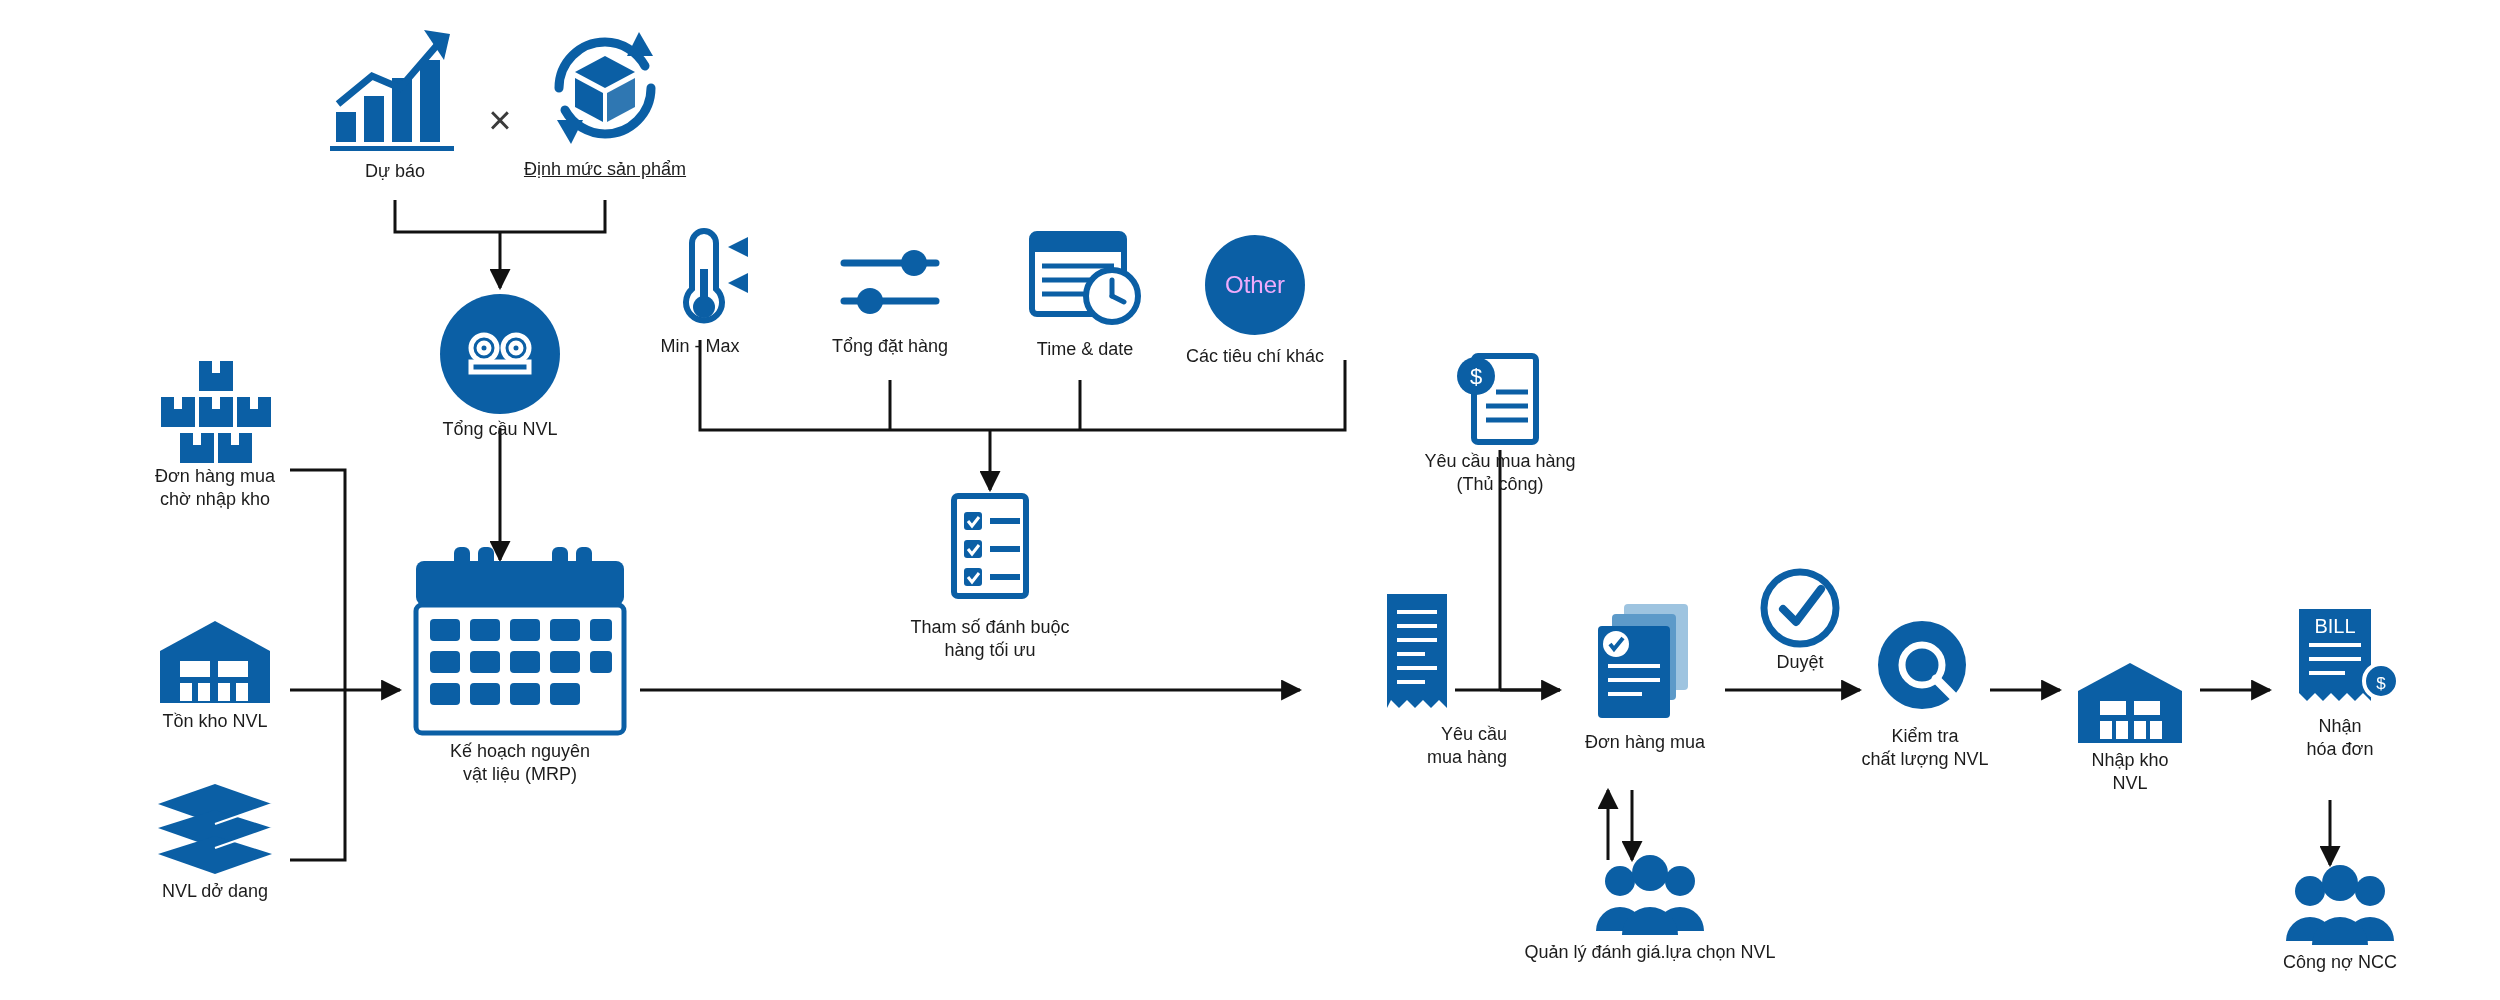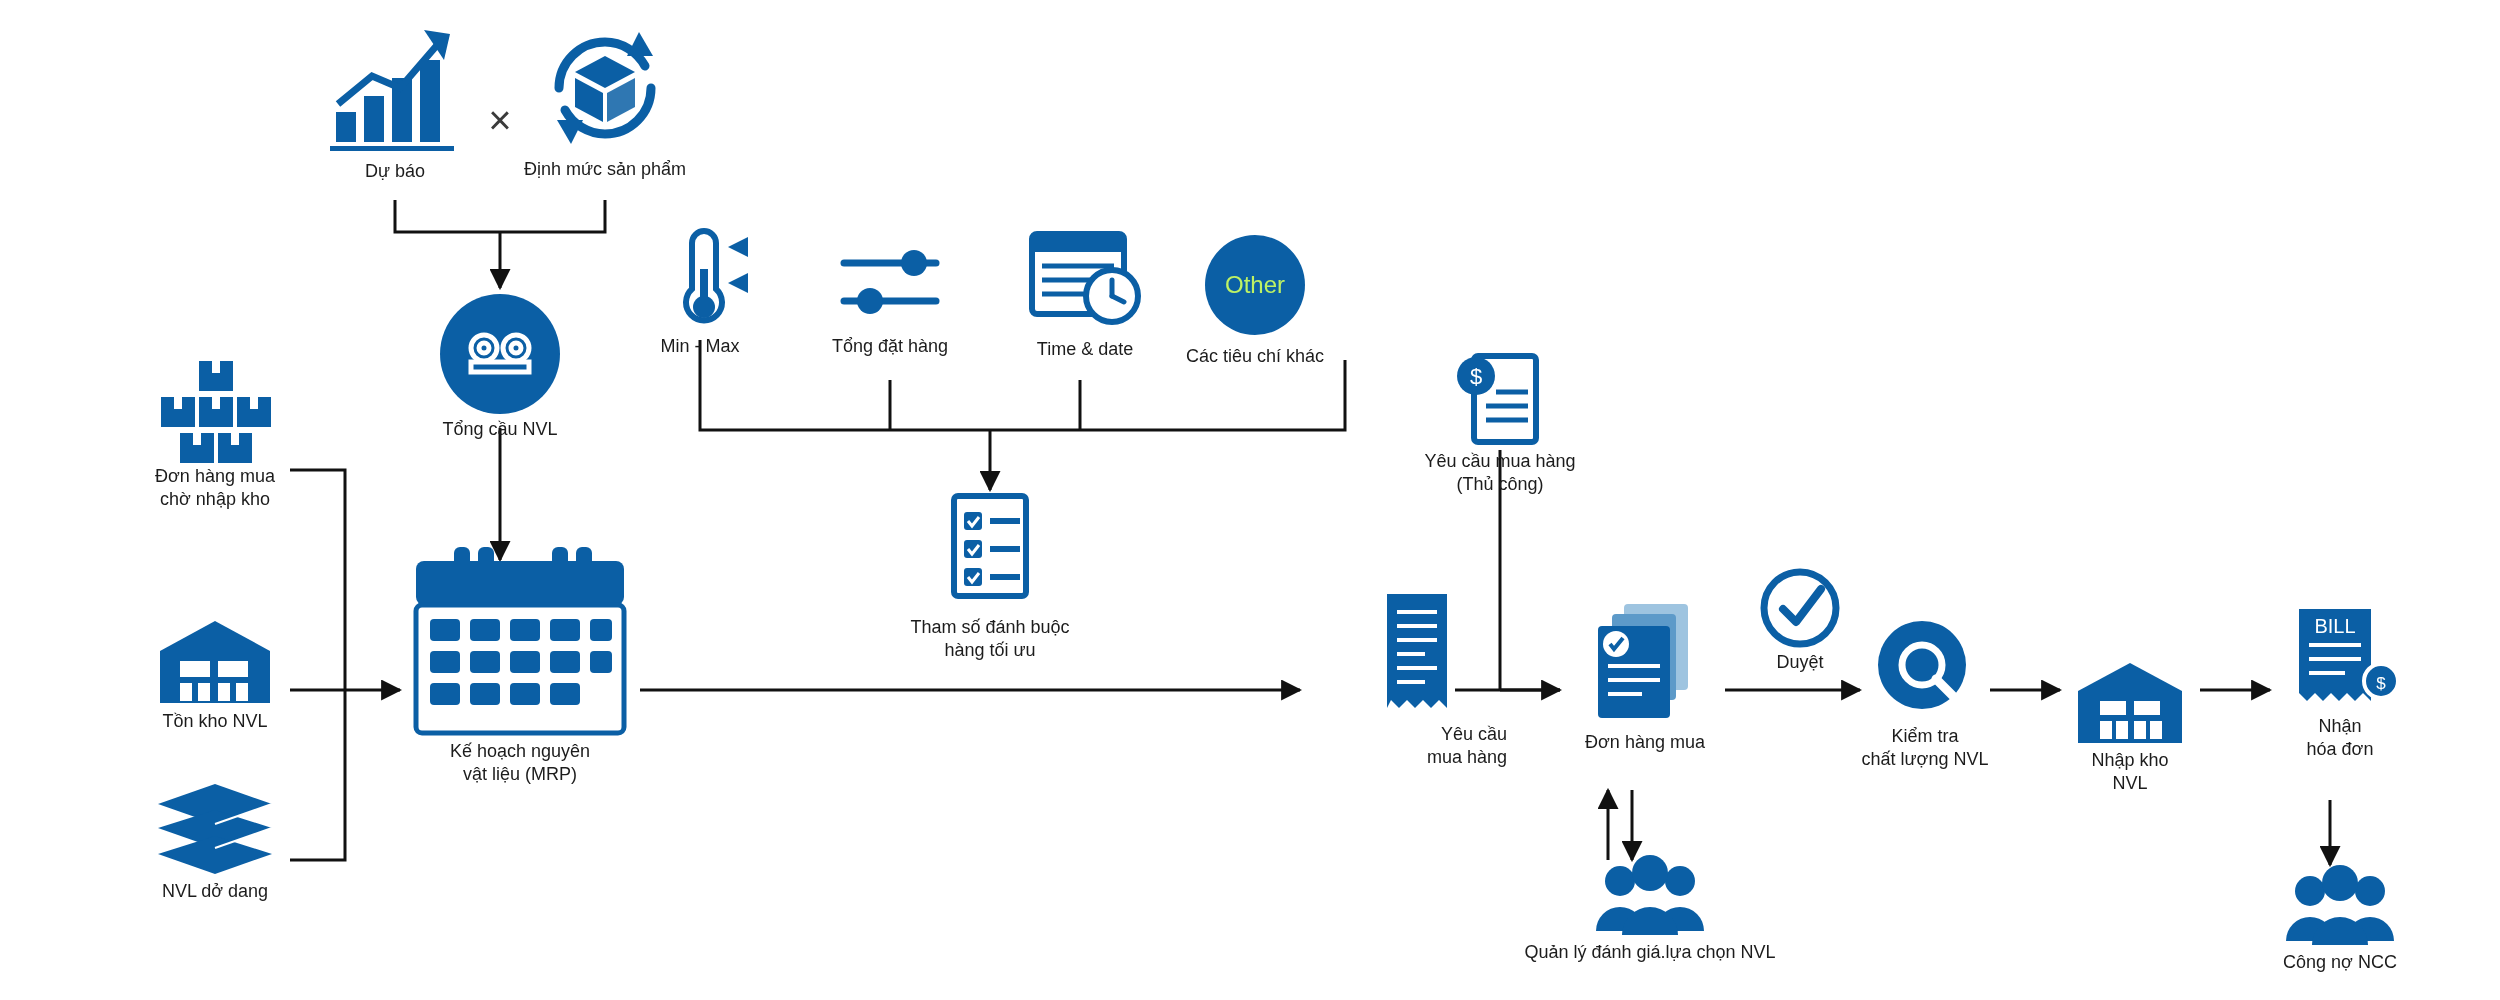--- a/index.html
+++ b/index.html
@@ -41,21 +41,21 @@
     position: absolute;
     left: 0;
     top: 0;
     width: 2500px;
     height: 1000px;
     pointer-events: none;
   }
   .circle-badge {
     border-radius: 50%;
     background: #0b5fa5;
-    color: #bef264;
+    color: #f0abfc;
     display: flex;
     align-items: center;
     justify-content: center;
     font-size: 24px;
     font-family: "Liberation Sans", sans-serif;
   }
 </style>
 </head>
 <body>
 
@@ -118,21 +118,21 @@
         </g>
       </svg>
     </div>
     <div class="label">Dự báo</div>
   </div>
 
   <div class="node" style="left:460px; top:95px; width:80px;">
     <div class="label" style="font-size:40px; color:#3b3b3b;">×</div>
   </div>
 
-  <div class="node" style="left:470px; top:18px; width:270px;">
+  <div class="node" style="left:470px; top:18px; width:270px;text-decoration:underline;">
     <div class="icon-wrap">
       <svg width="140" height="140" viewBox="0 0 140 140">
         <g fill="none" stroke="#0b5fa5" stroke-width="9" stroke-linecap="round">
           <path d="M24 70 a46 46 0 0 1 46 -46 a46 46 0 0 1 40 24"></path>
           <path d="M116 70 a46 46 0 0 1 -46 46 a46 46 0 0 1 -40 -24"></path>
         </g>
         <path d="M104 14 L118 38 L92 38 Z" fill="#0b5fa5"></path>
         <path d="M36 126 L22 102 L48 102 Z" fill="#0b5fa5"></path>
         <g fill="#0b5fa5">
           <path d="M70 38 L100 54 L70 70 L40 54 Z"></path>

